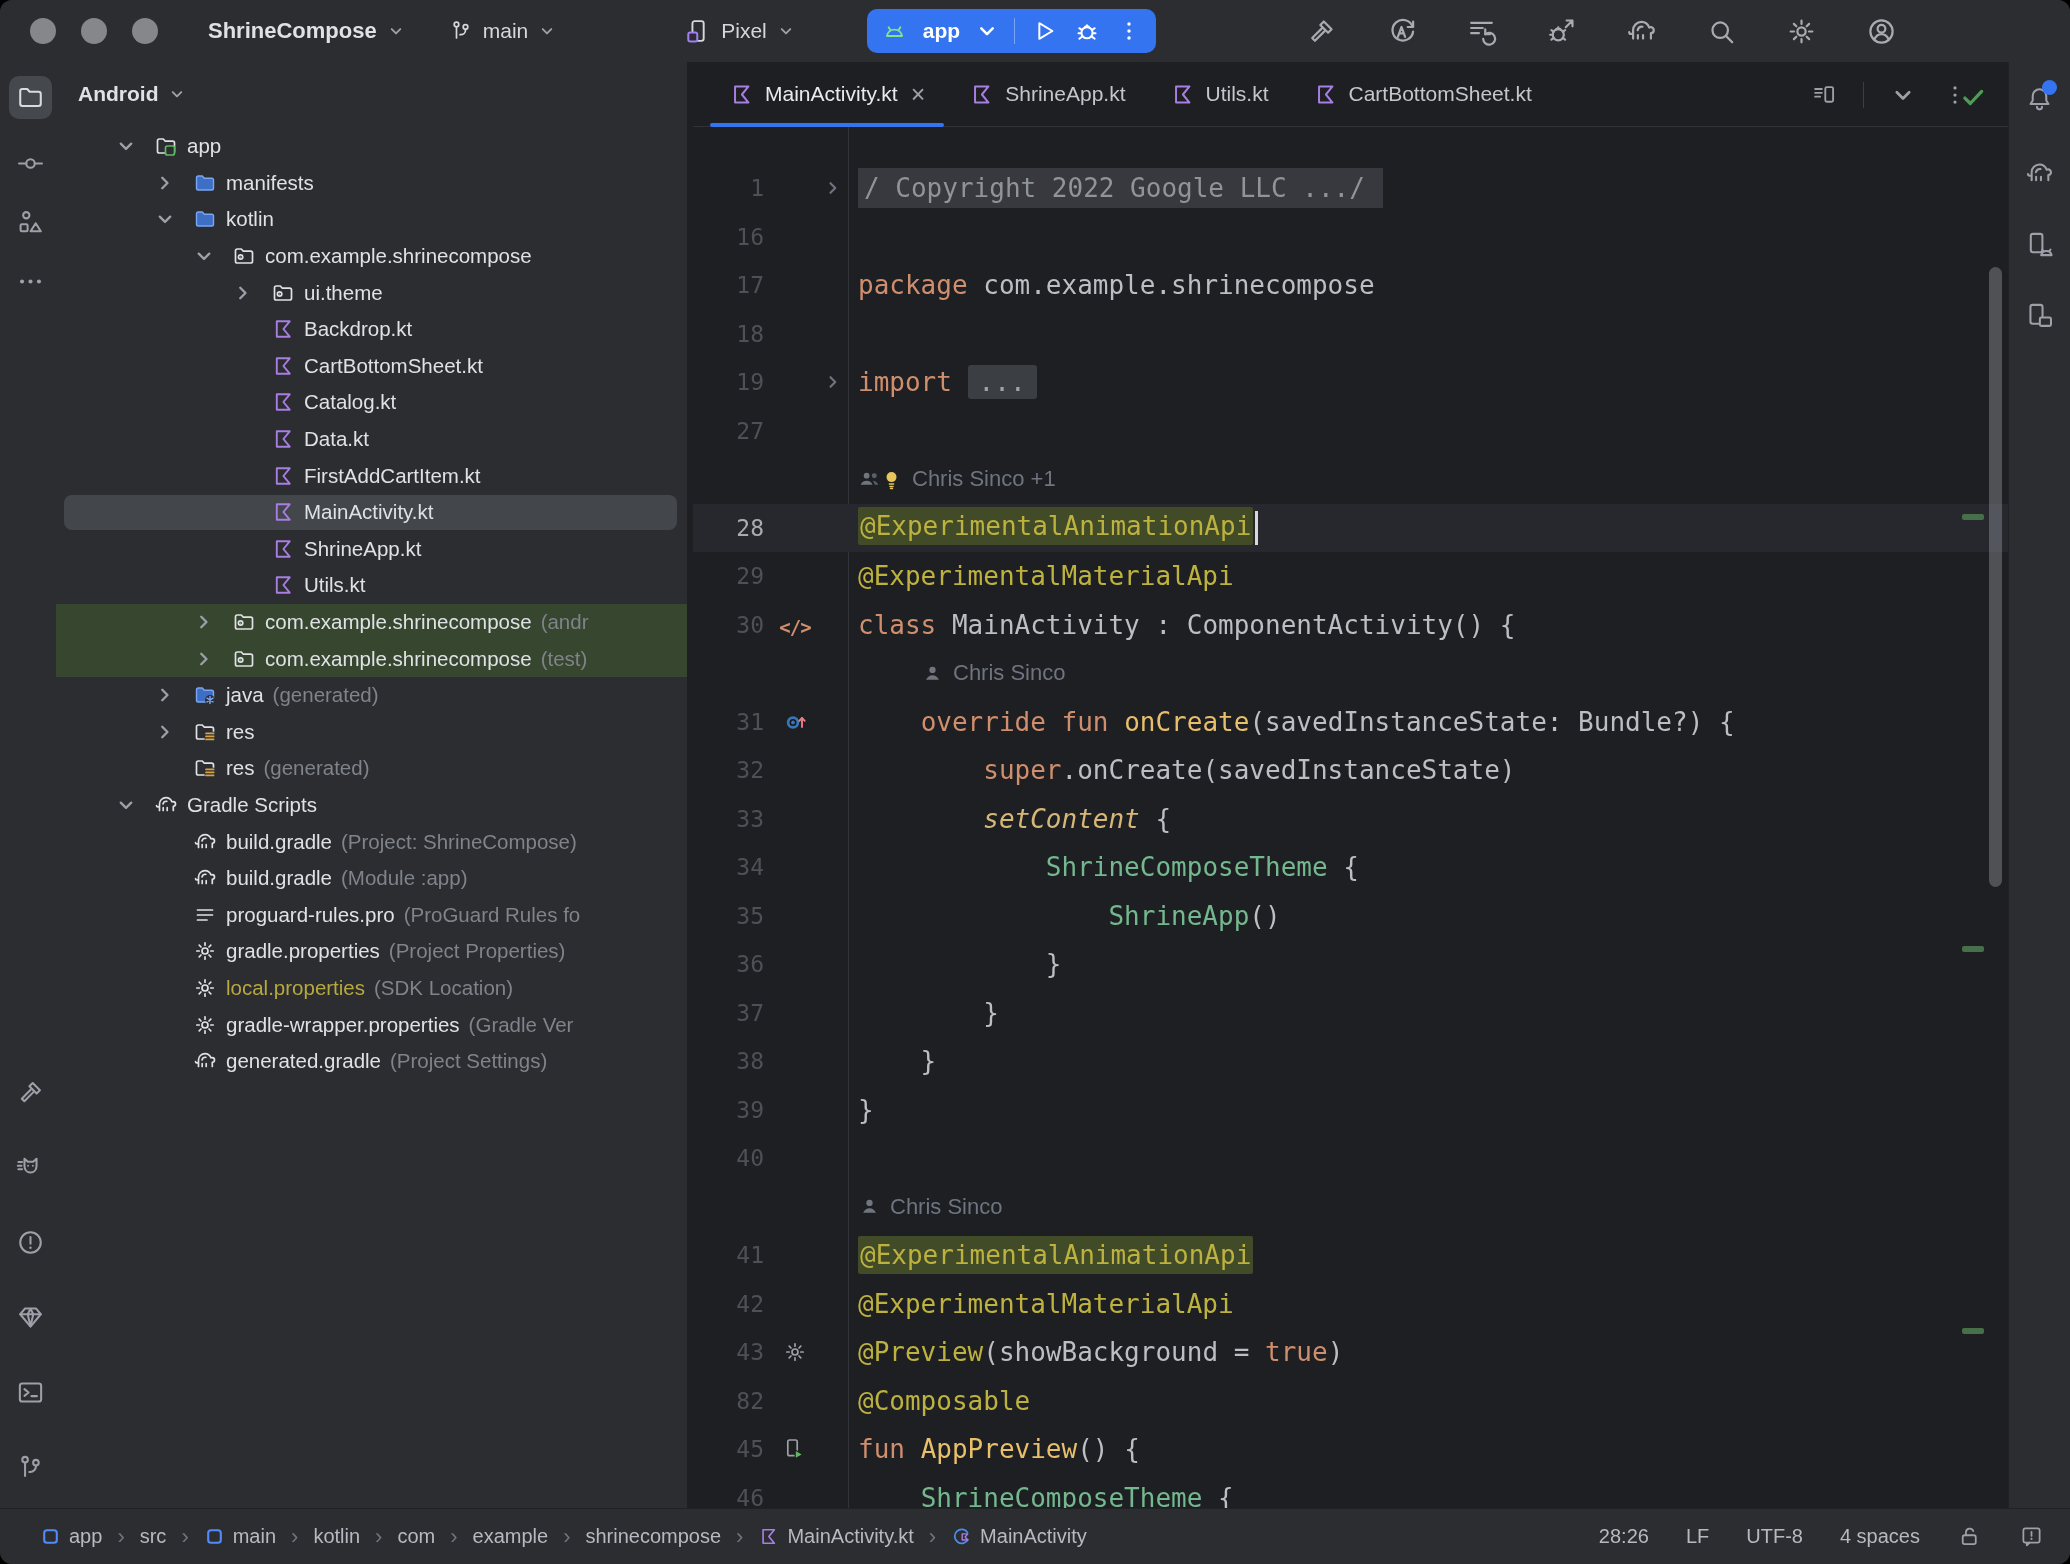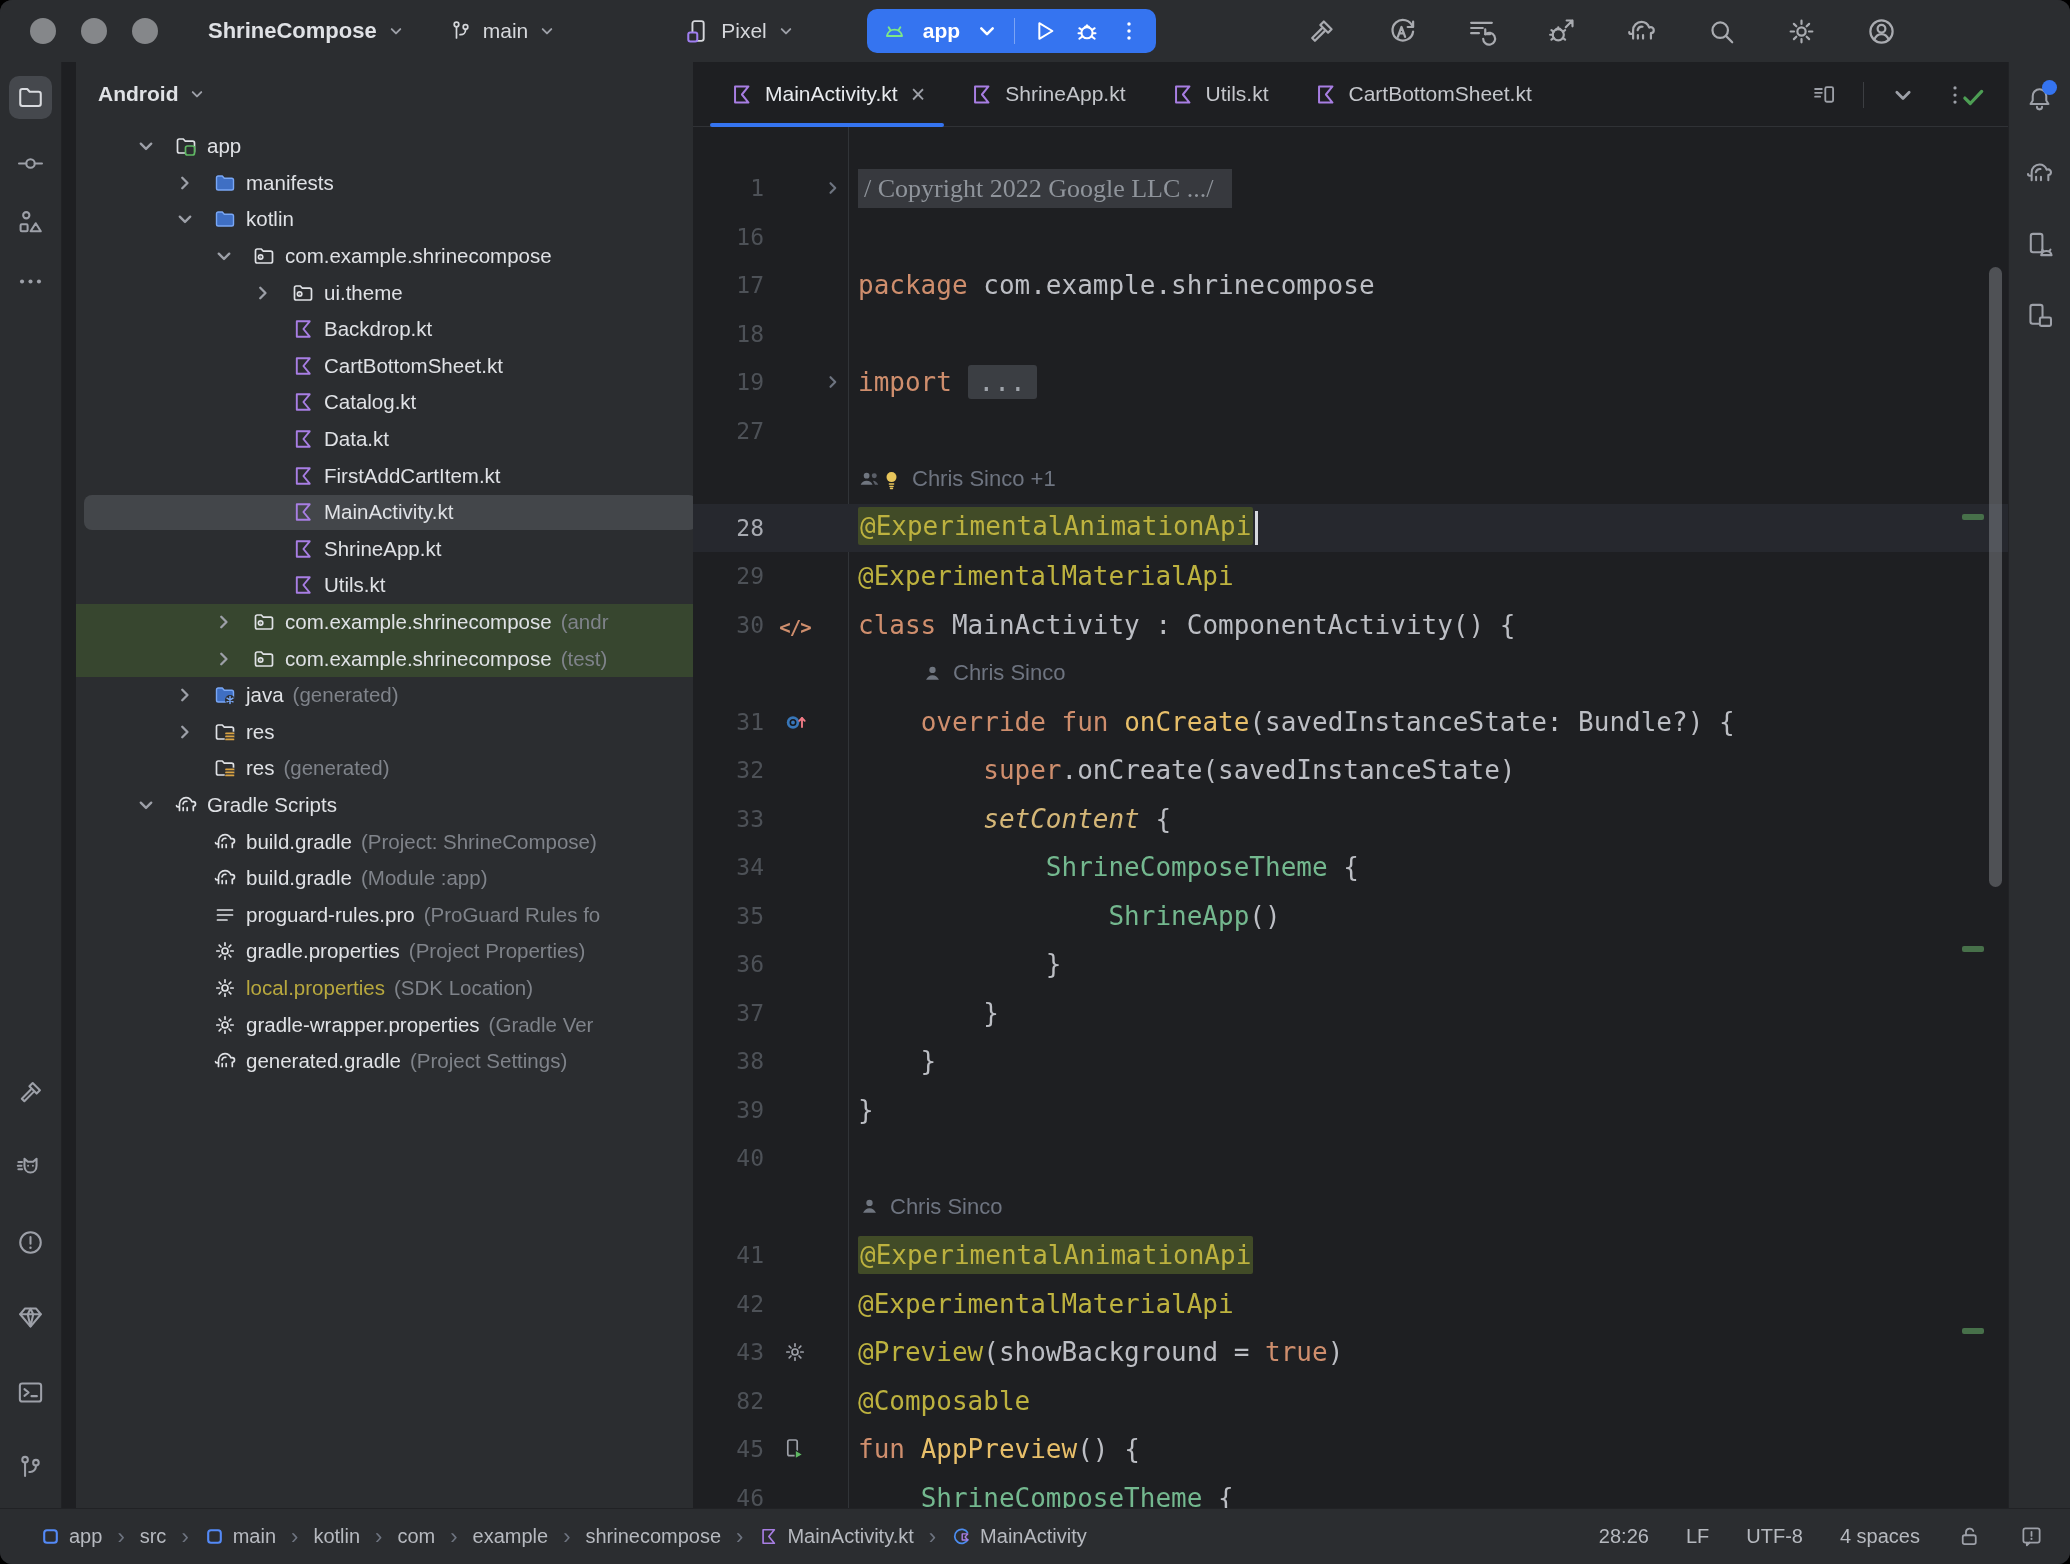--- a/index.html
+++ b/index.html
@@ -30,21 +30,21 @@
   .rail-bottom{bottom:26px;gap:46px;}
   .left-rail .ic,.right-rail .ic{width:29px;height:29px;color:#9da0a8;cursor:pointer;}
   .rail-active{background:#45484d;border-radius:10px;padding:7px;display:flex;}
   .rail-active .ic{color:#d9dbdf;}
   .right-rail{position:absolute;right:0;top:62px;width:62px;bottom:56px;background:#2b2d30;border-left:1px solid #212225;}
   .right-rail .rail-top{top:22px;gap:42px;}
   .bell-wrap{position:relative;}
   .bell-dot{position:absolute;right:-3px;top:-4px;width:15px;height:15px;border-radius:50%;background:#3574f0;}
 
   
-  .project-panel{position:absolute;left:76px;top:62px;width:631px;bottom:56px;background:#2b2d30;overflow:hidden;}
+  .project-panel{position:absolute;left:56px;top:62px;width:631px;bottom:56px;background:#2b2d30;overflow:hidden;}
   .panel-header{display:flex;align-items:center;height:64px;padding-left:22px;gap:10px;}
   .panel-header .t{font-size:21px;font-weight:700;}
   .panel-header .chev{color:#9da0a8;width:18px;height:18px;}
   .tree{position:absolute;top:66px;left:0;right:0;}
   .trow{position:relative;display:flex;align-items:center;height:36.6px;white-space:nowrap;overflow:hidden;cursor:pointer;}
   .trow>*{position:relative;z-index:1;}
   .trow.sel::before{content:'';position:absolute;left:8px;right:10px;top:1px;bottom:1px;background:#43464a;border-radius:8px;z-index:0;}
   .trow.grn::before{content:'';position:absolute;inset:0;background:#37462f;z-index:0;}
   .tchev{width:39px;display:inline-flex;justify-content:flex-start;align-items:center;color:#9da0a8;flex:none;}
   .tchev .ic{width:22px;height:22px;}
@@ -71,21 +71,21 @@
   .crow.cur{background:#26282e;}
   .lnum{width:71px;text-align:right;font-size:23px;color:#4d5157;flex:none;}
   .crow.cur .lnum{color:#a8abb2;}
   .gslot{width:46px;margin-left:8px;display:flex;justify-content:center;align-items:center;flex:none;}
   .fslot{width:30px;display:flex;justify-content:center;align-items:center;flex:none;color:#6e7480;}
   .fslot .ic{width:20px;height:20px;}
   .ctext{padding-left:10px;white-space:pre;}
   .d{color:#bcbec4}.k{color:#cf8e6d}.f{color:#e8bf6a}.a{color:#bdb23f}.g{color:#74b88f}
   .e{color:#d5b778;font-style:italic}
   .hl{background:#414b27;border-radius:2px;padding:4px 2px;margin-top:40px;}
-  .foldblk{background:#37393e;color:#8f949b;padding:5px 18px 5px 6px;font-family:Liberation Serif, serif;}
+  .foldblk{background:#37393e;color:#8f949b;padding:5px 18px 5px 6px;}
   .foldbox{background:#3b3e43;color:#9fa4ab;border-radius:3px;padding:2px 11px;}
   .caret{display:inline-block;width:2.5px;height:34px;background:#d6d8dd;vertical-align:middle;margin-left:2px;}
   .inlay{display:flex;align-items:center;gap:9px;color:#6e7480;font-size:22px;font-family:"Liberation Sans","DejaVu Sans",sans-serif;}
   .inlay .ic{width:23px;height:23px;color:#707680;}
   .bulb{width:20px;height:26px;margin-left:-10px;}
   .gslot .ic{width:24px;height:24px;color:#9da0a8;}
   .codetag{color:#cf8e6d;font:600 19px "DejaVu Sans Mono",monospace;letter-spacing:-1px;}
 
   .inspect-ok{position:absolute;top:22px;right:22px;width:26px;height:26px;}
   .scroll-thumb{position:absolute;right:6px;top:205px;width:13px;height:620px;border-radius:7px;background:rgba(140,142,148,.45);}

